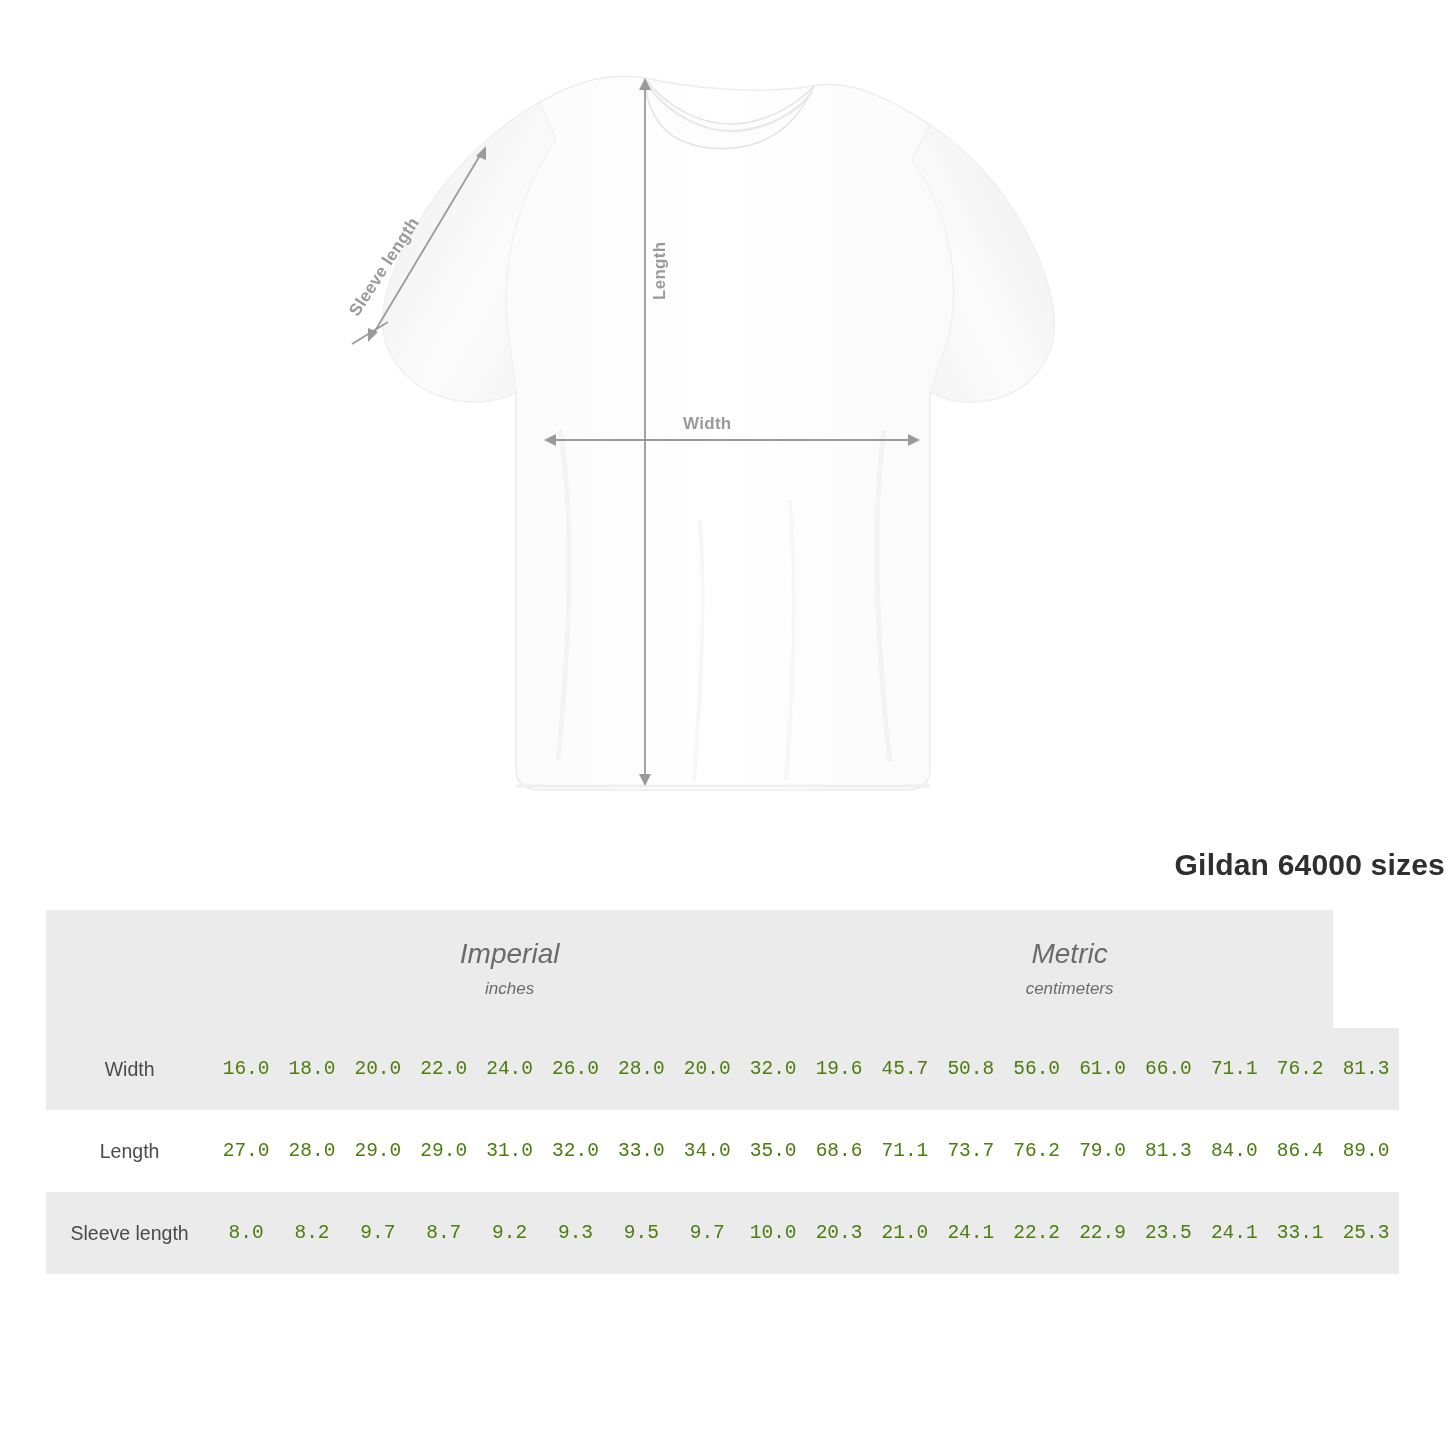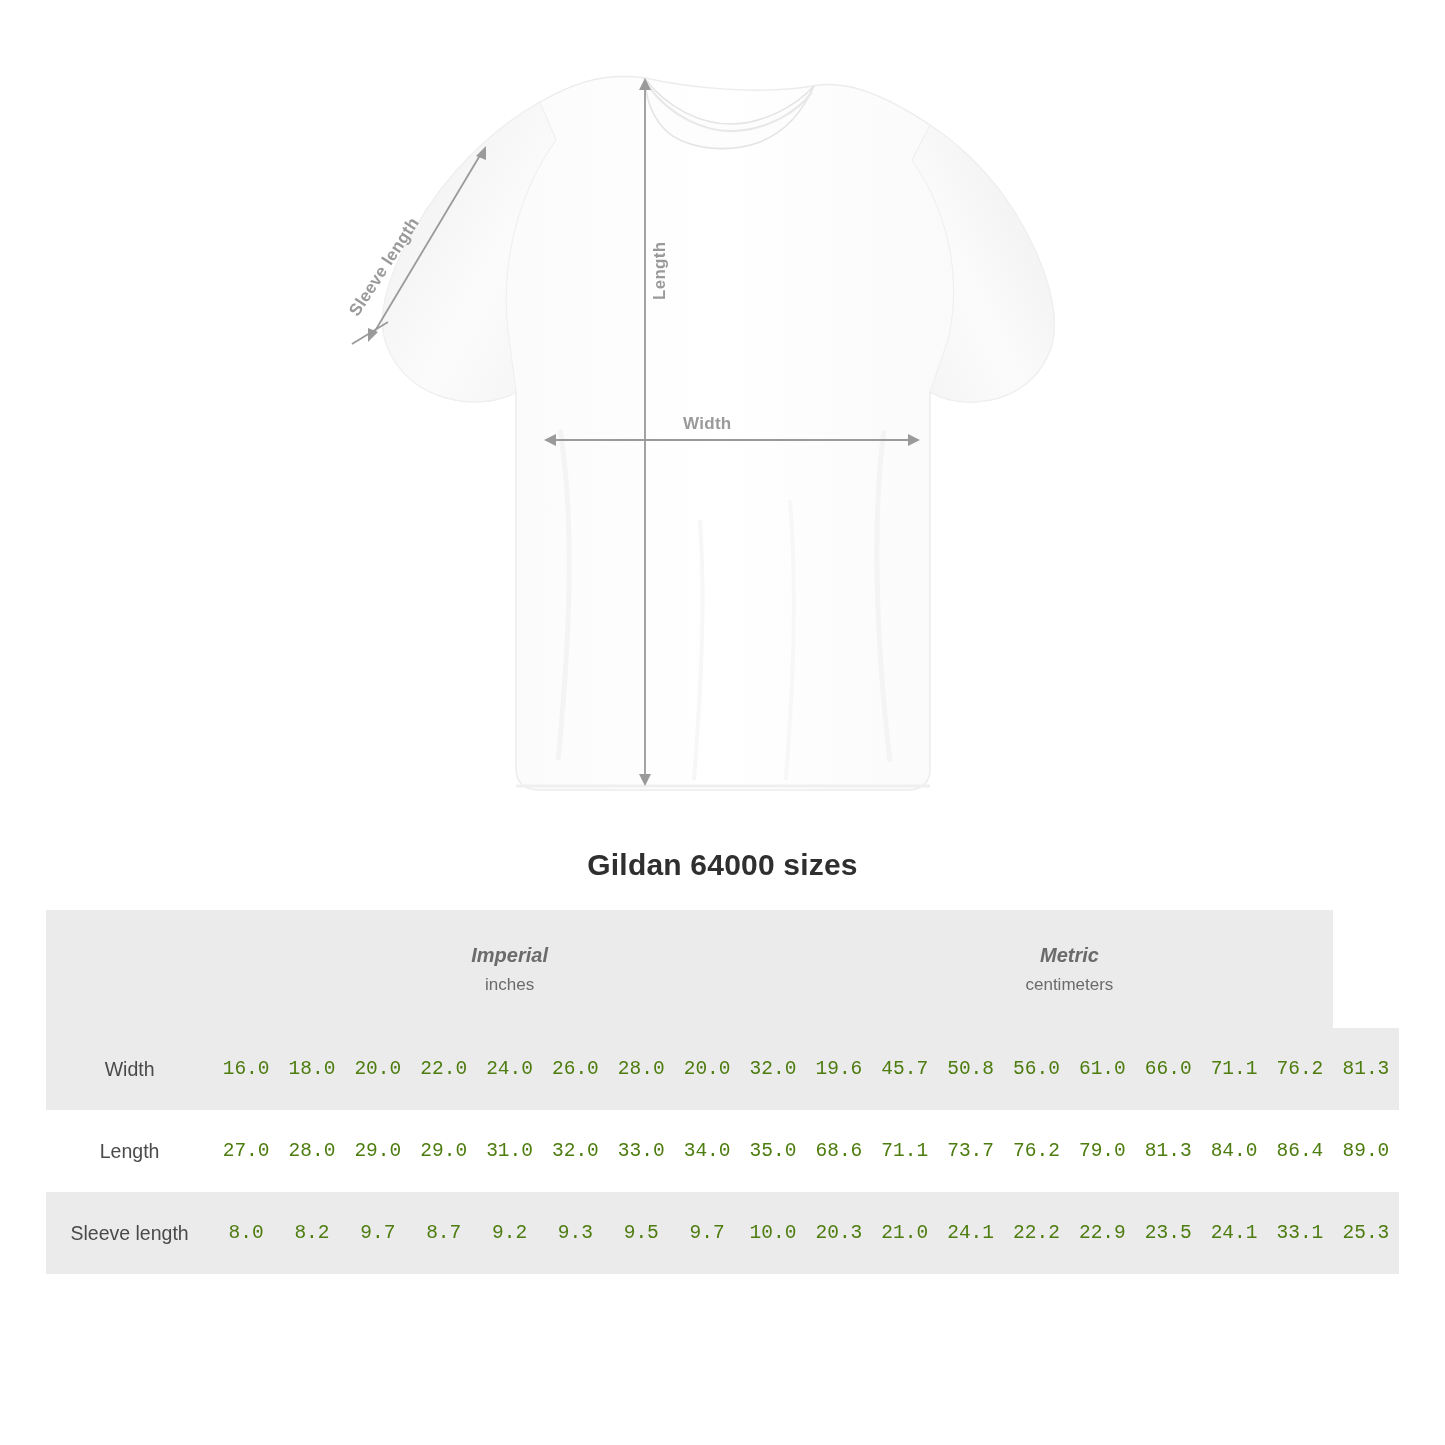--- a/index.html
+++ b/index.html
@@ -41,21 +41,21 @@
     transform-origin: left top;
   }
   .dim-label.sleeve-lbl {
     left: 362px; top: 300px;
     transform: rotate(-57deg);
     transform-origin: left bottom;
   }
 
   
   .title-block {
-    text-align: center;
+    text-align: right;
     margin-top: 18px;
   }
   .chart-title {
     font-size: 30px;
     font-weight: bold;
     color: #2f2f2f;
     letter-spacing: 0.2px;
   }
   .chart-note {
     margin-top: 14px;
@@ -79,28 +79,29 @@
     text-align: center;
     vertical-align: middle;
     font-weight: normal;
   }
   
   .unit-row td {
     height: 118px;
     background: #ebebeb;
   }
   .unit-name {
-    font-size: 20px;
+    font-size: 28px;
     font-style: italic;
-    font-weight: bold;
+    font-weight: normal;
     color: #6b6b6b;
     line-height: 1.1;
   }
   .unit-sub {
     font-size: 17px;
+    font-style: italic;
     color: #6b6b6b;
     padding-top: 9px;
   }
   .head-row td {
     height: 82px;
     background: #ffffff;
     color: #4a4a4a;
     font-size: 19.5px;
     font-weight: bold;
   }

